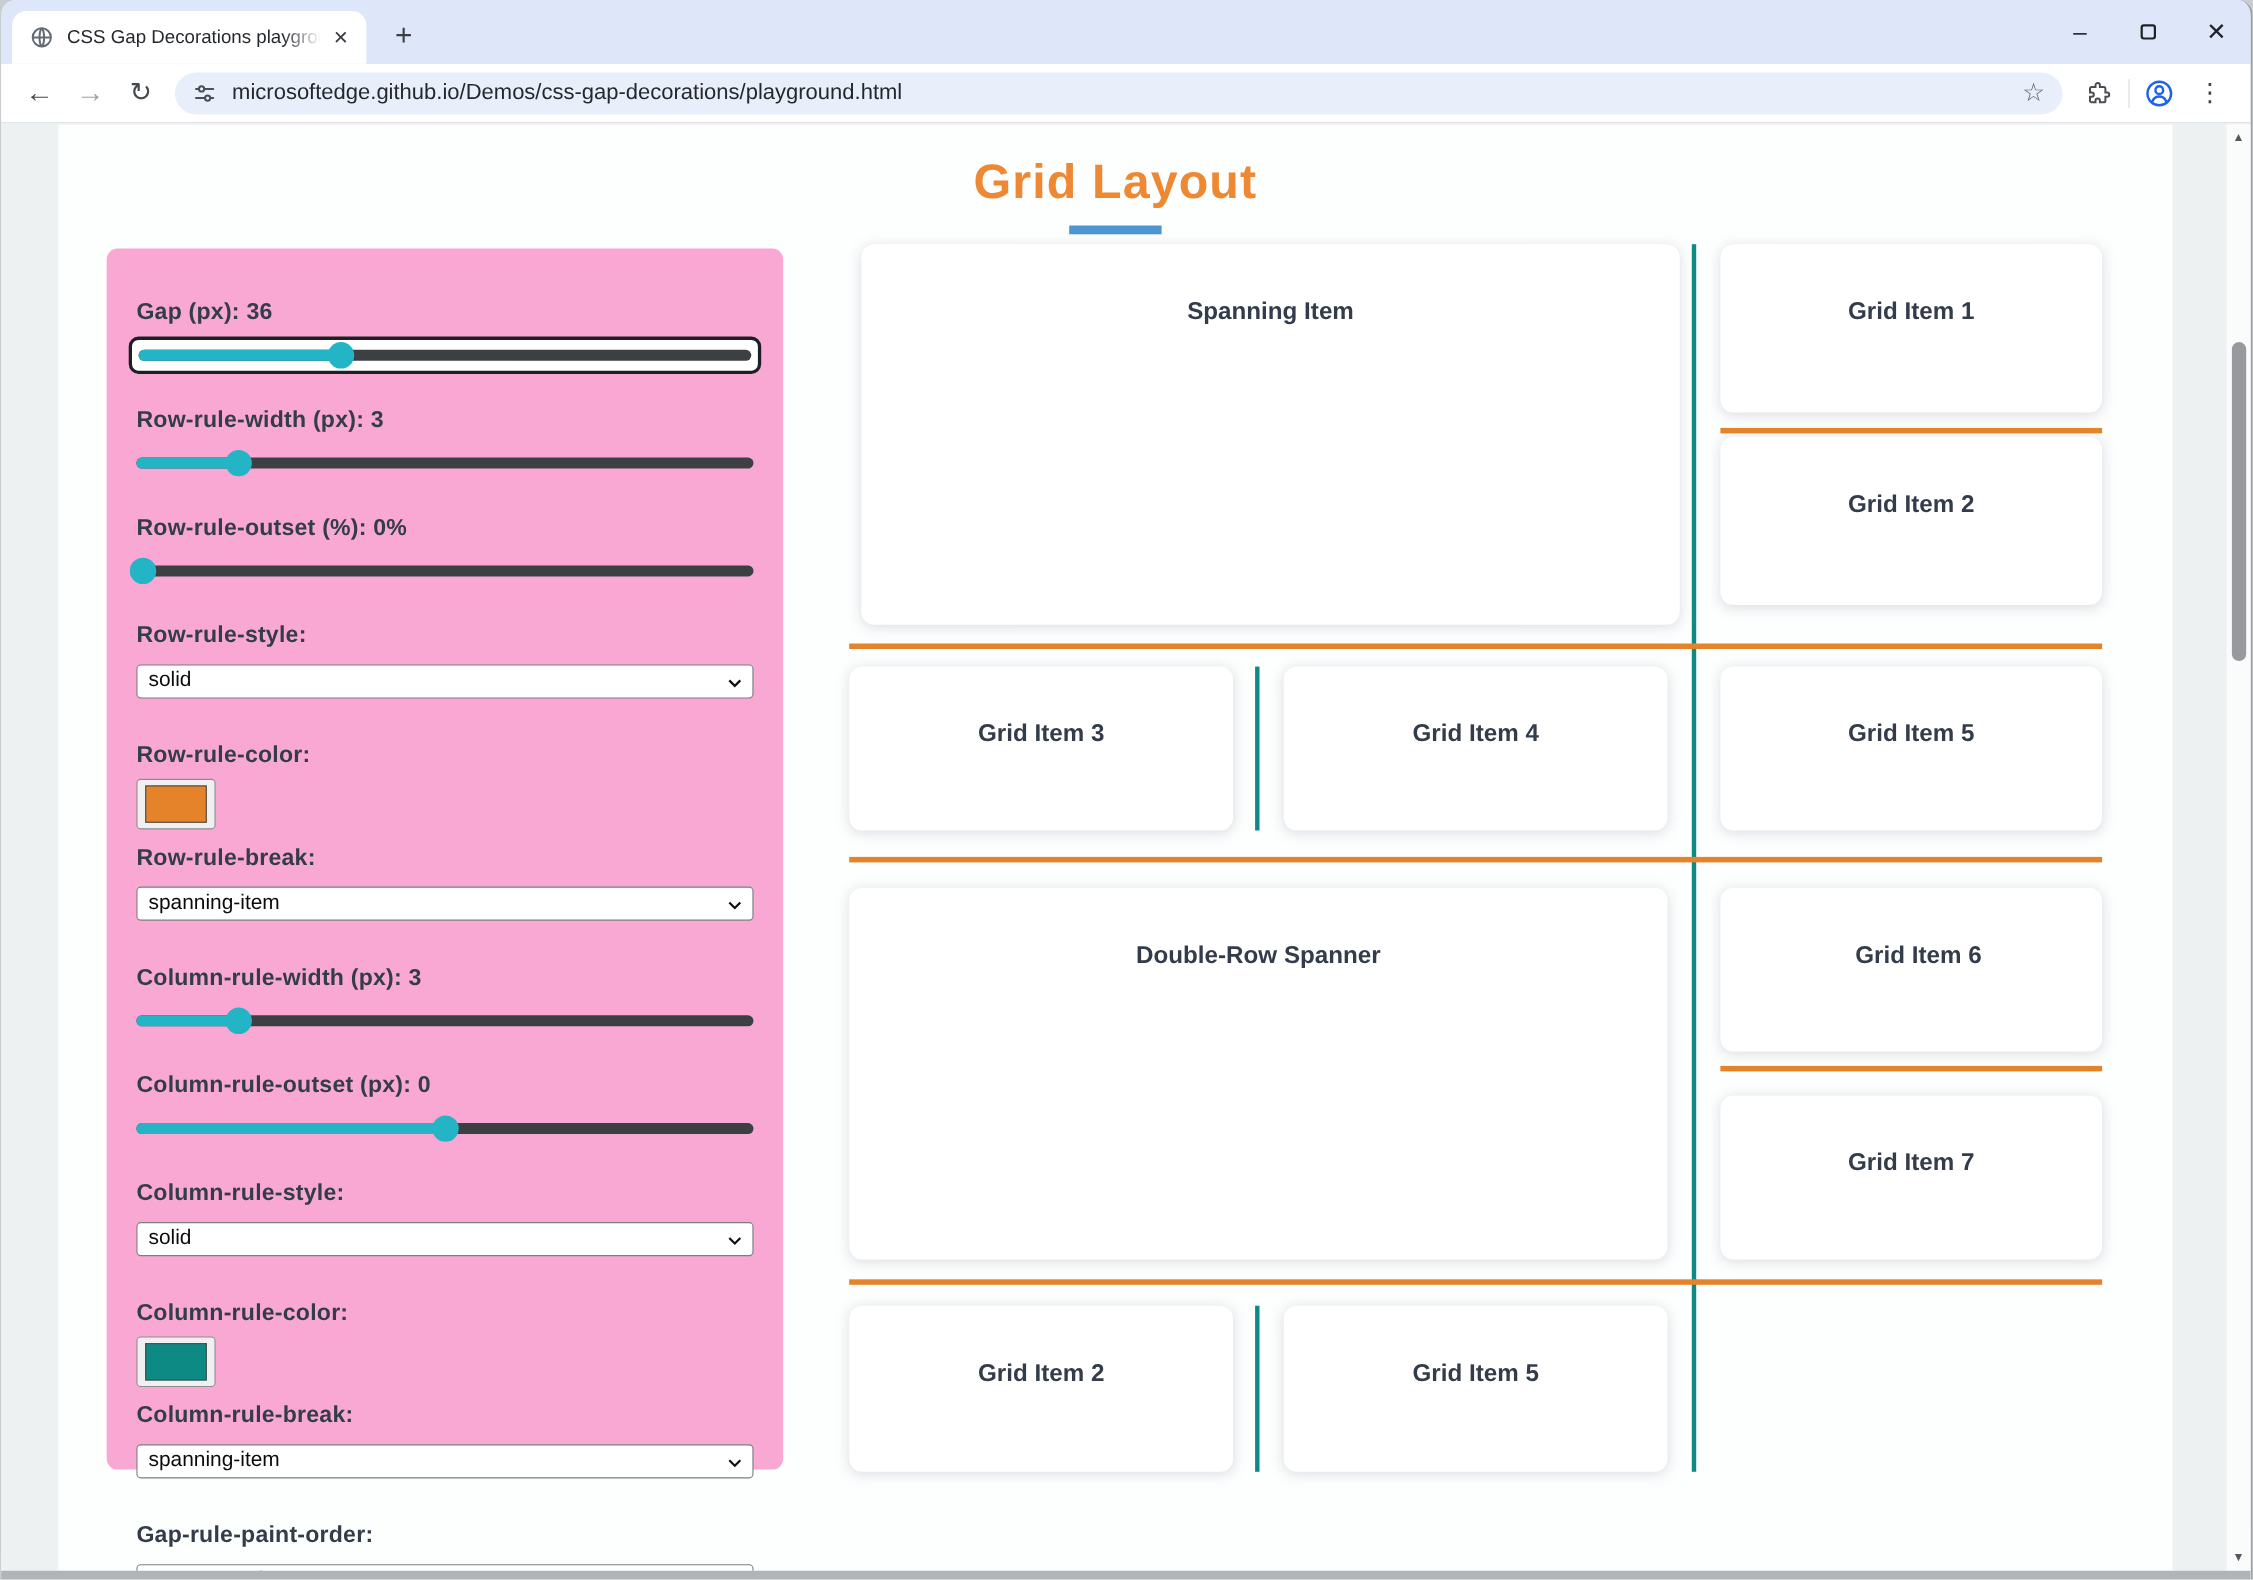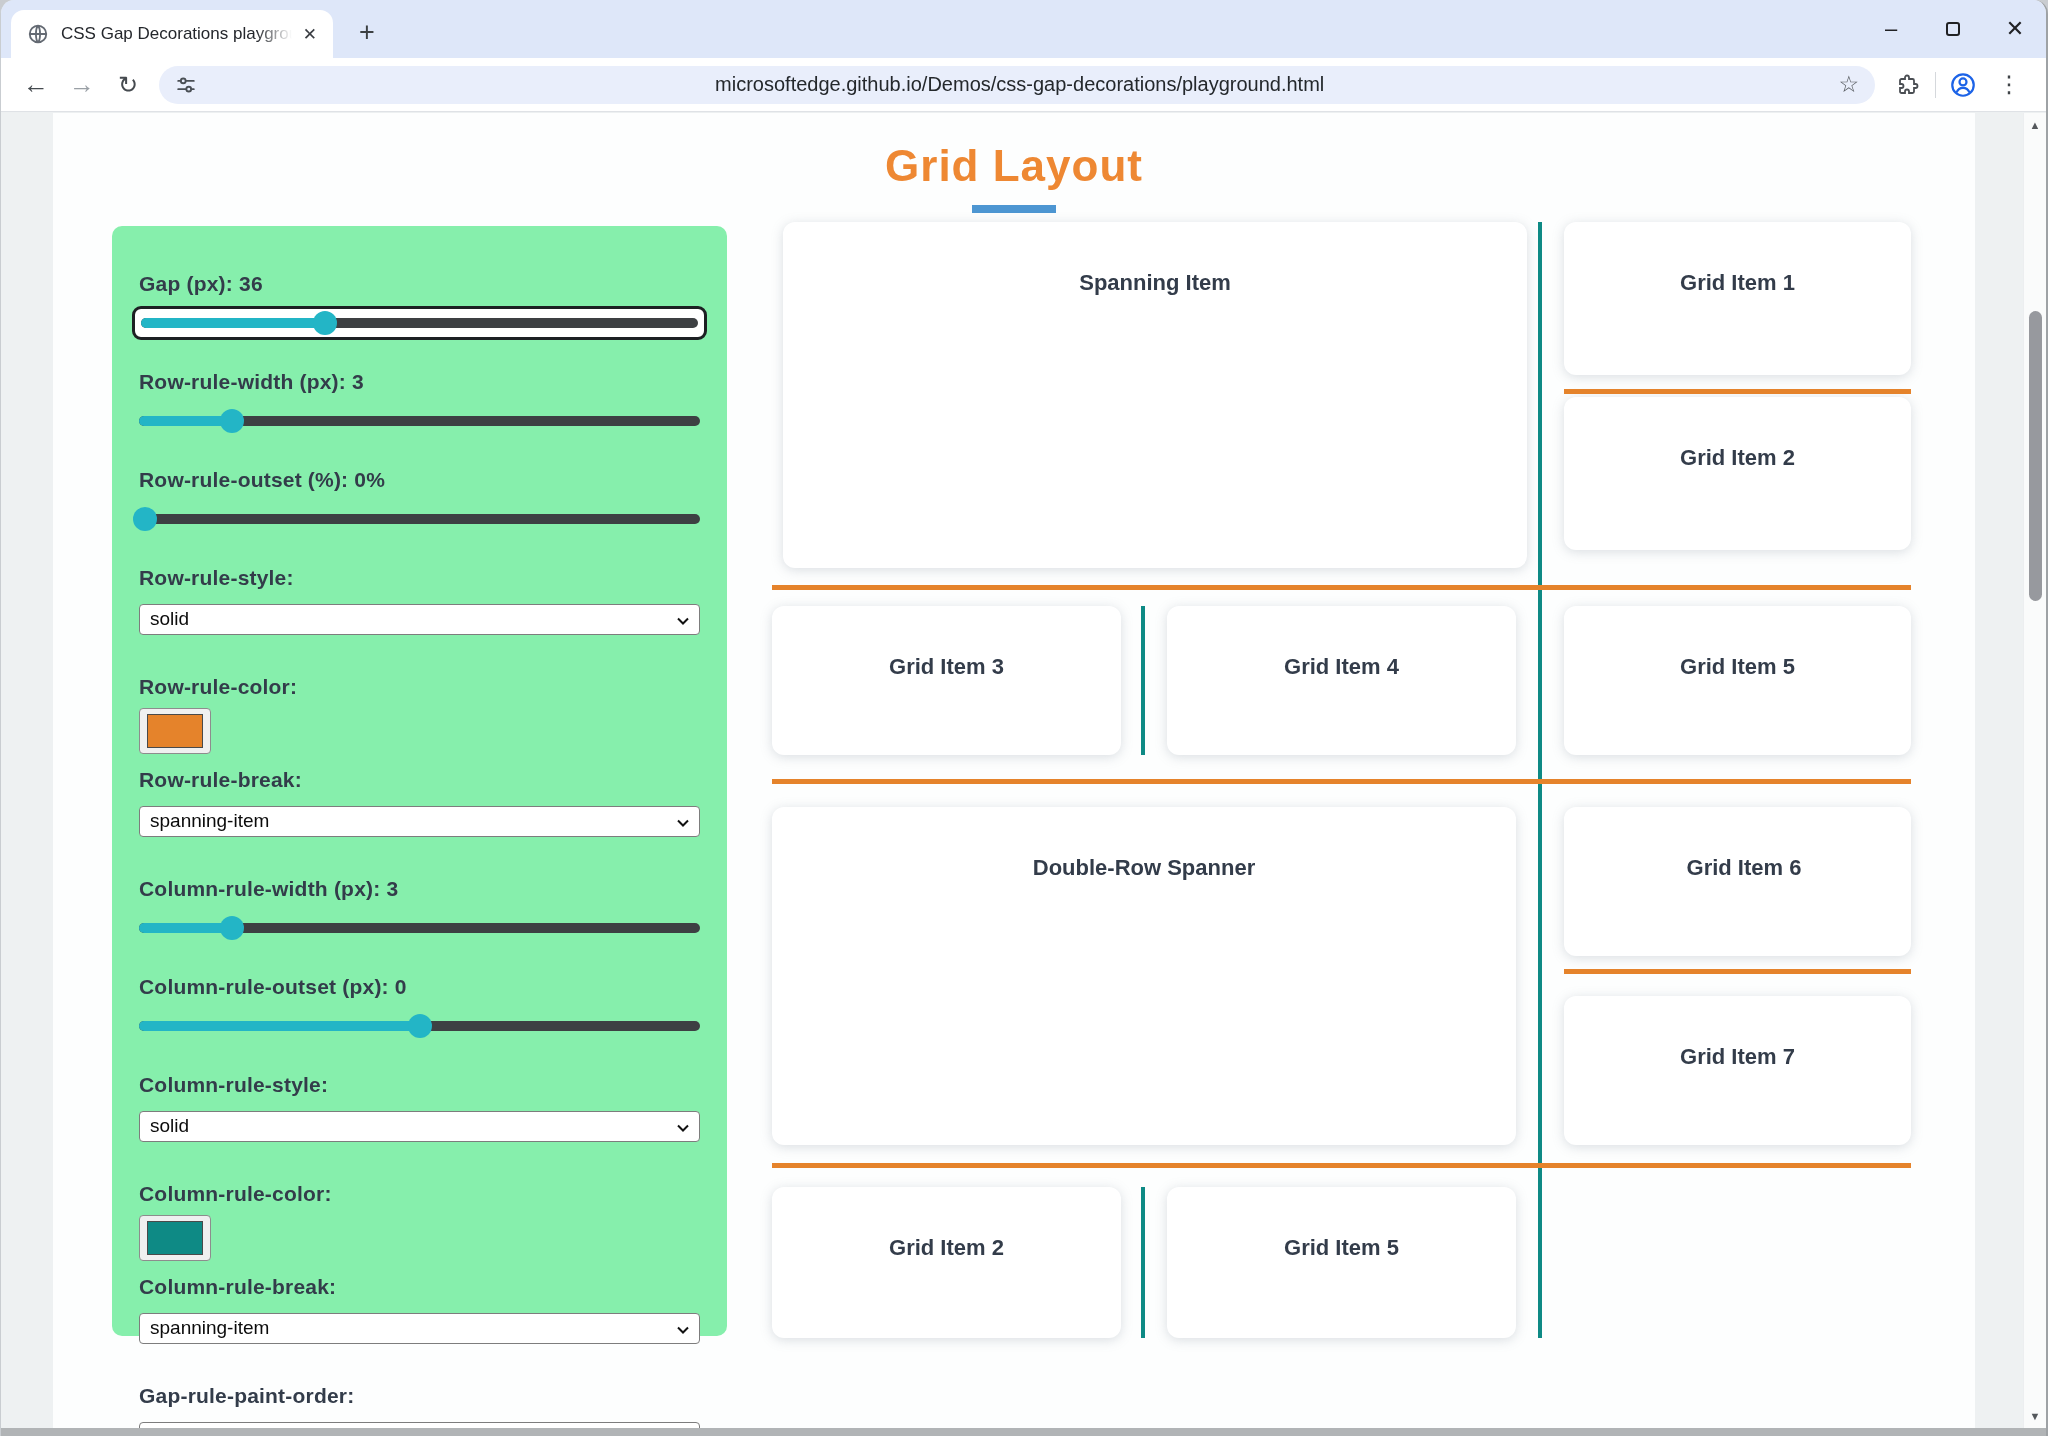--- a/index.html
+++ b/index.html
@@ -22,38 +22,38 @@
   .winbtn { width:62px; height:52px; display:flex; align-items:center; justify-content:center; color:#202124; font-size:22px; }
   .maxglyph { width:14px; height:14px; border:2px solid #202124; border-radius:3px; }
 
   
   .toolbar { height:54px; background:#ffffff; display:flex; align-items:center; padding:0 14px 0 12px;
              border-bottom:1px solid #dfe2e6; }
   .navbtn { width:46px; height:44px; display:flex; align-items:center; justify-content:center; font-size:26px; color:#454a4f; }
   .navbtn.disabled { color:#9aa0a6; }
   .reload { font-size:24px; }
   .urlbar { flex:1; height:38px; margin:0 10px 0 8px; background:#e9eefb; border-radius:19px;
-            display:flex; align-items:center; padding:0 16px; min-width:0;text-align:center; }
+            display:flex; align-items:center; padding:0 16px; min-width:0; }
   .tune-icon { width:22px; height:22px; color:#4a4f55; flex:0 0 auto; }
   .url-text { flex:1; margin-left:14px; font-size:20px; color:#24282c; white-space:nowrap; overflow:hidden; }
   .star { flex:0 0 auto; font-size:23px; color:#575b60; margin-left:10px; }
   .tb-icon { width:46px; height:44px; display:flex; align-items:center; justify-content:center; color:#4a4e53; }
   .puzzle { width:24px; height:24px; }
   .divider { width:1px; height:26px; background:#d5d8dc; margin:0 4px; }
   .avatar { width:28px; height:28px; color:#1c63e7; }
   .kebab { font-size:23px; color:#3f4347; letter-spacing:0; }
 
   
   .content { position:absolute; top:113px; left:0; right:0; bottom:8px; background:#eef1f2; overflow:hidden; }
   .page { position:absolute; left:52px; top:0; width:1922px; height:100%; background:#fdfefe; }
   .page-title { text-align:center; padding-top:28px; font-size:44px; font-weight:700; letter-spacing:1px; color:#ee8833; }
   .title-underline { width:84px; height:8px; background:#4d96d2; margin:14px auto 0; }
 
   
-  .sidebar { position:absolute; left:59px; top:113px; width:615px; height:1110px; background:#86efac;
+  .sidebar { position:absolute; left:44px; top:113px; width:615px; height:1110px; background:#f9a8d4;
              border-radius:10px; padding:46px 27px 0; }
   .ctl-label { font-size:21px; font-weight:700; color:#333c4a; margin-bottom:14px; letter-spacing:.2px; }
   .slider { position:relative; height:26px; margin-bottom:34px; }
   .slider.focused { border:3px solid #1d2023; border-radius:9px; background:#fff; height:34px; padding:4px 6px;
                     margin-left:-7px; margin-right:-7px; margin-top:-4px; margin-bottom:30px; }
   .track { position:relative; height:10px; top:8px; border-radius:5px; background:#3d4043; }
   .slider.focused .track { top:5px; }
   .fill { position:absolute; left:0; top:0; height:10px; border-radius:5px; background:#23b5c6; }
   .thumb { position:absolute; top:-7px; width:24px; height:24px; border-radius:50%; background:#23b5c6;
            transform:translateX(-12px); }

